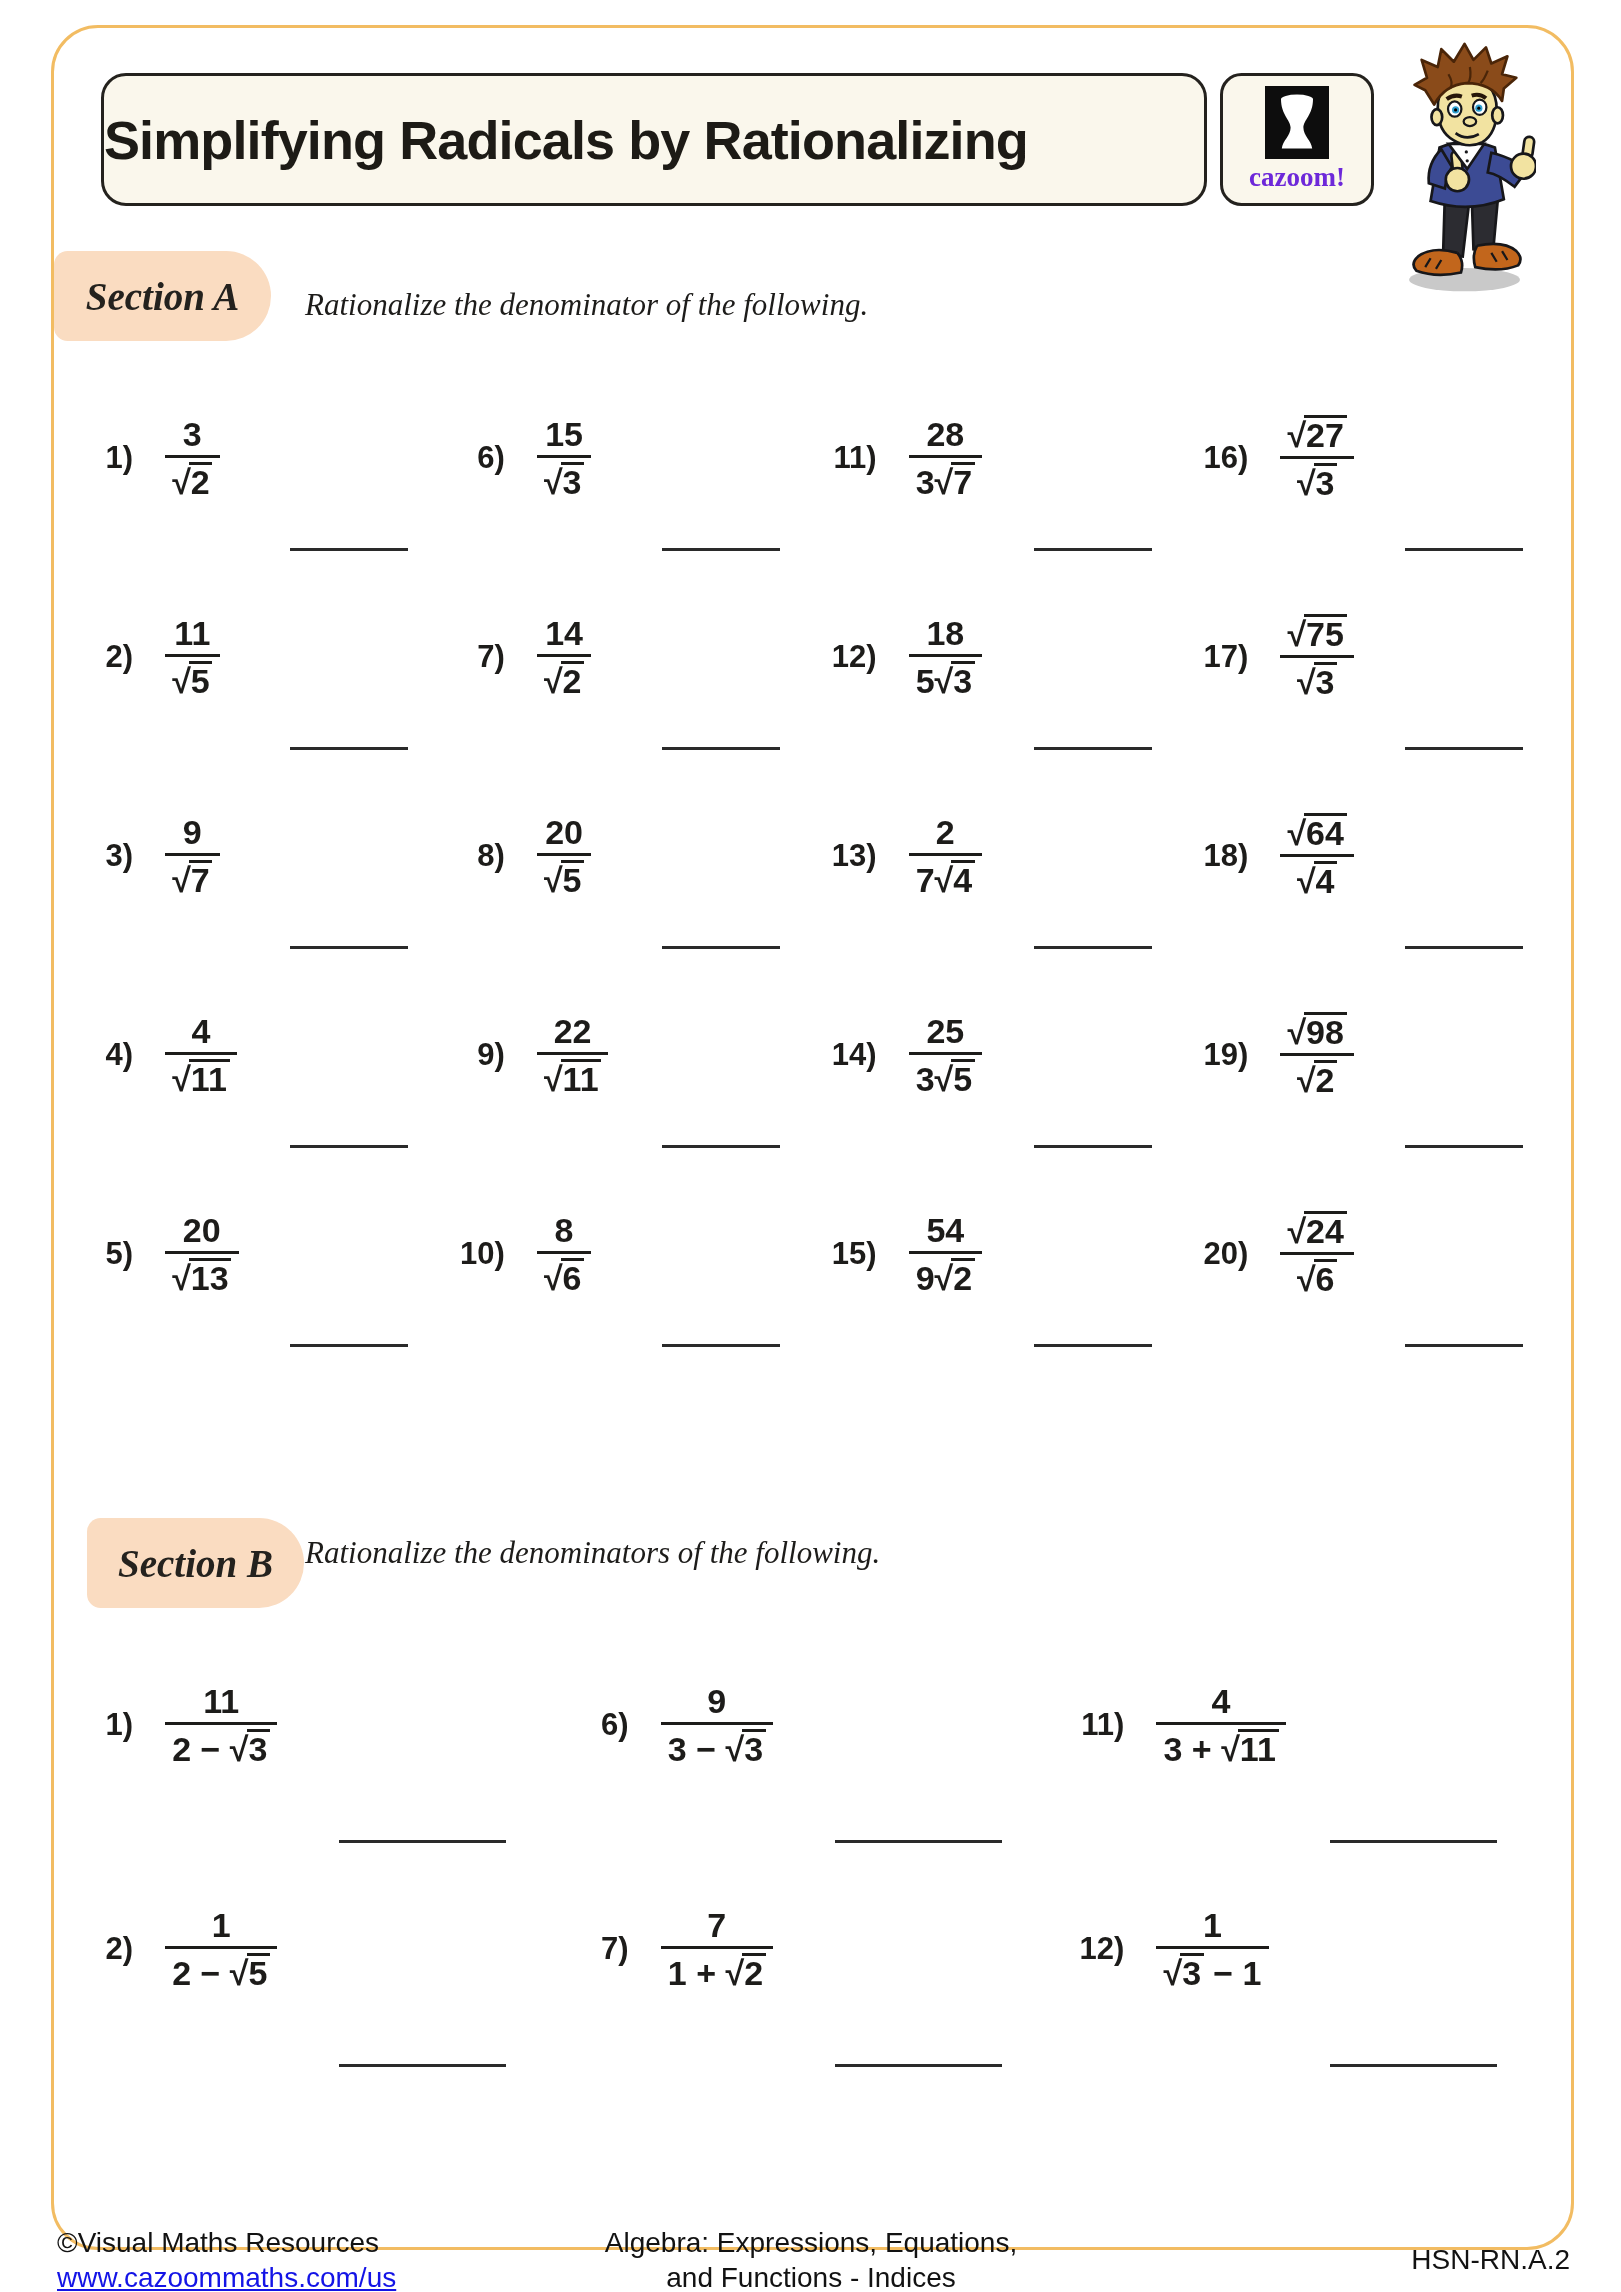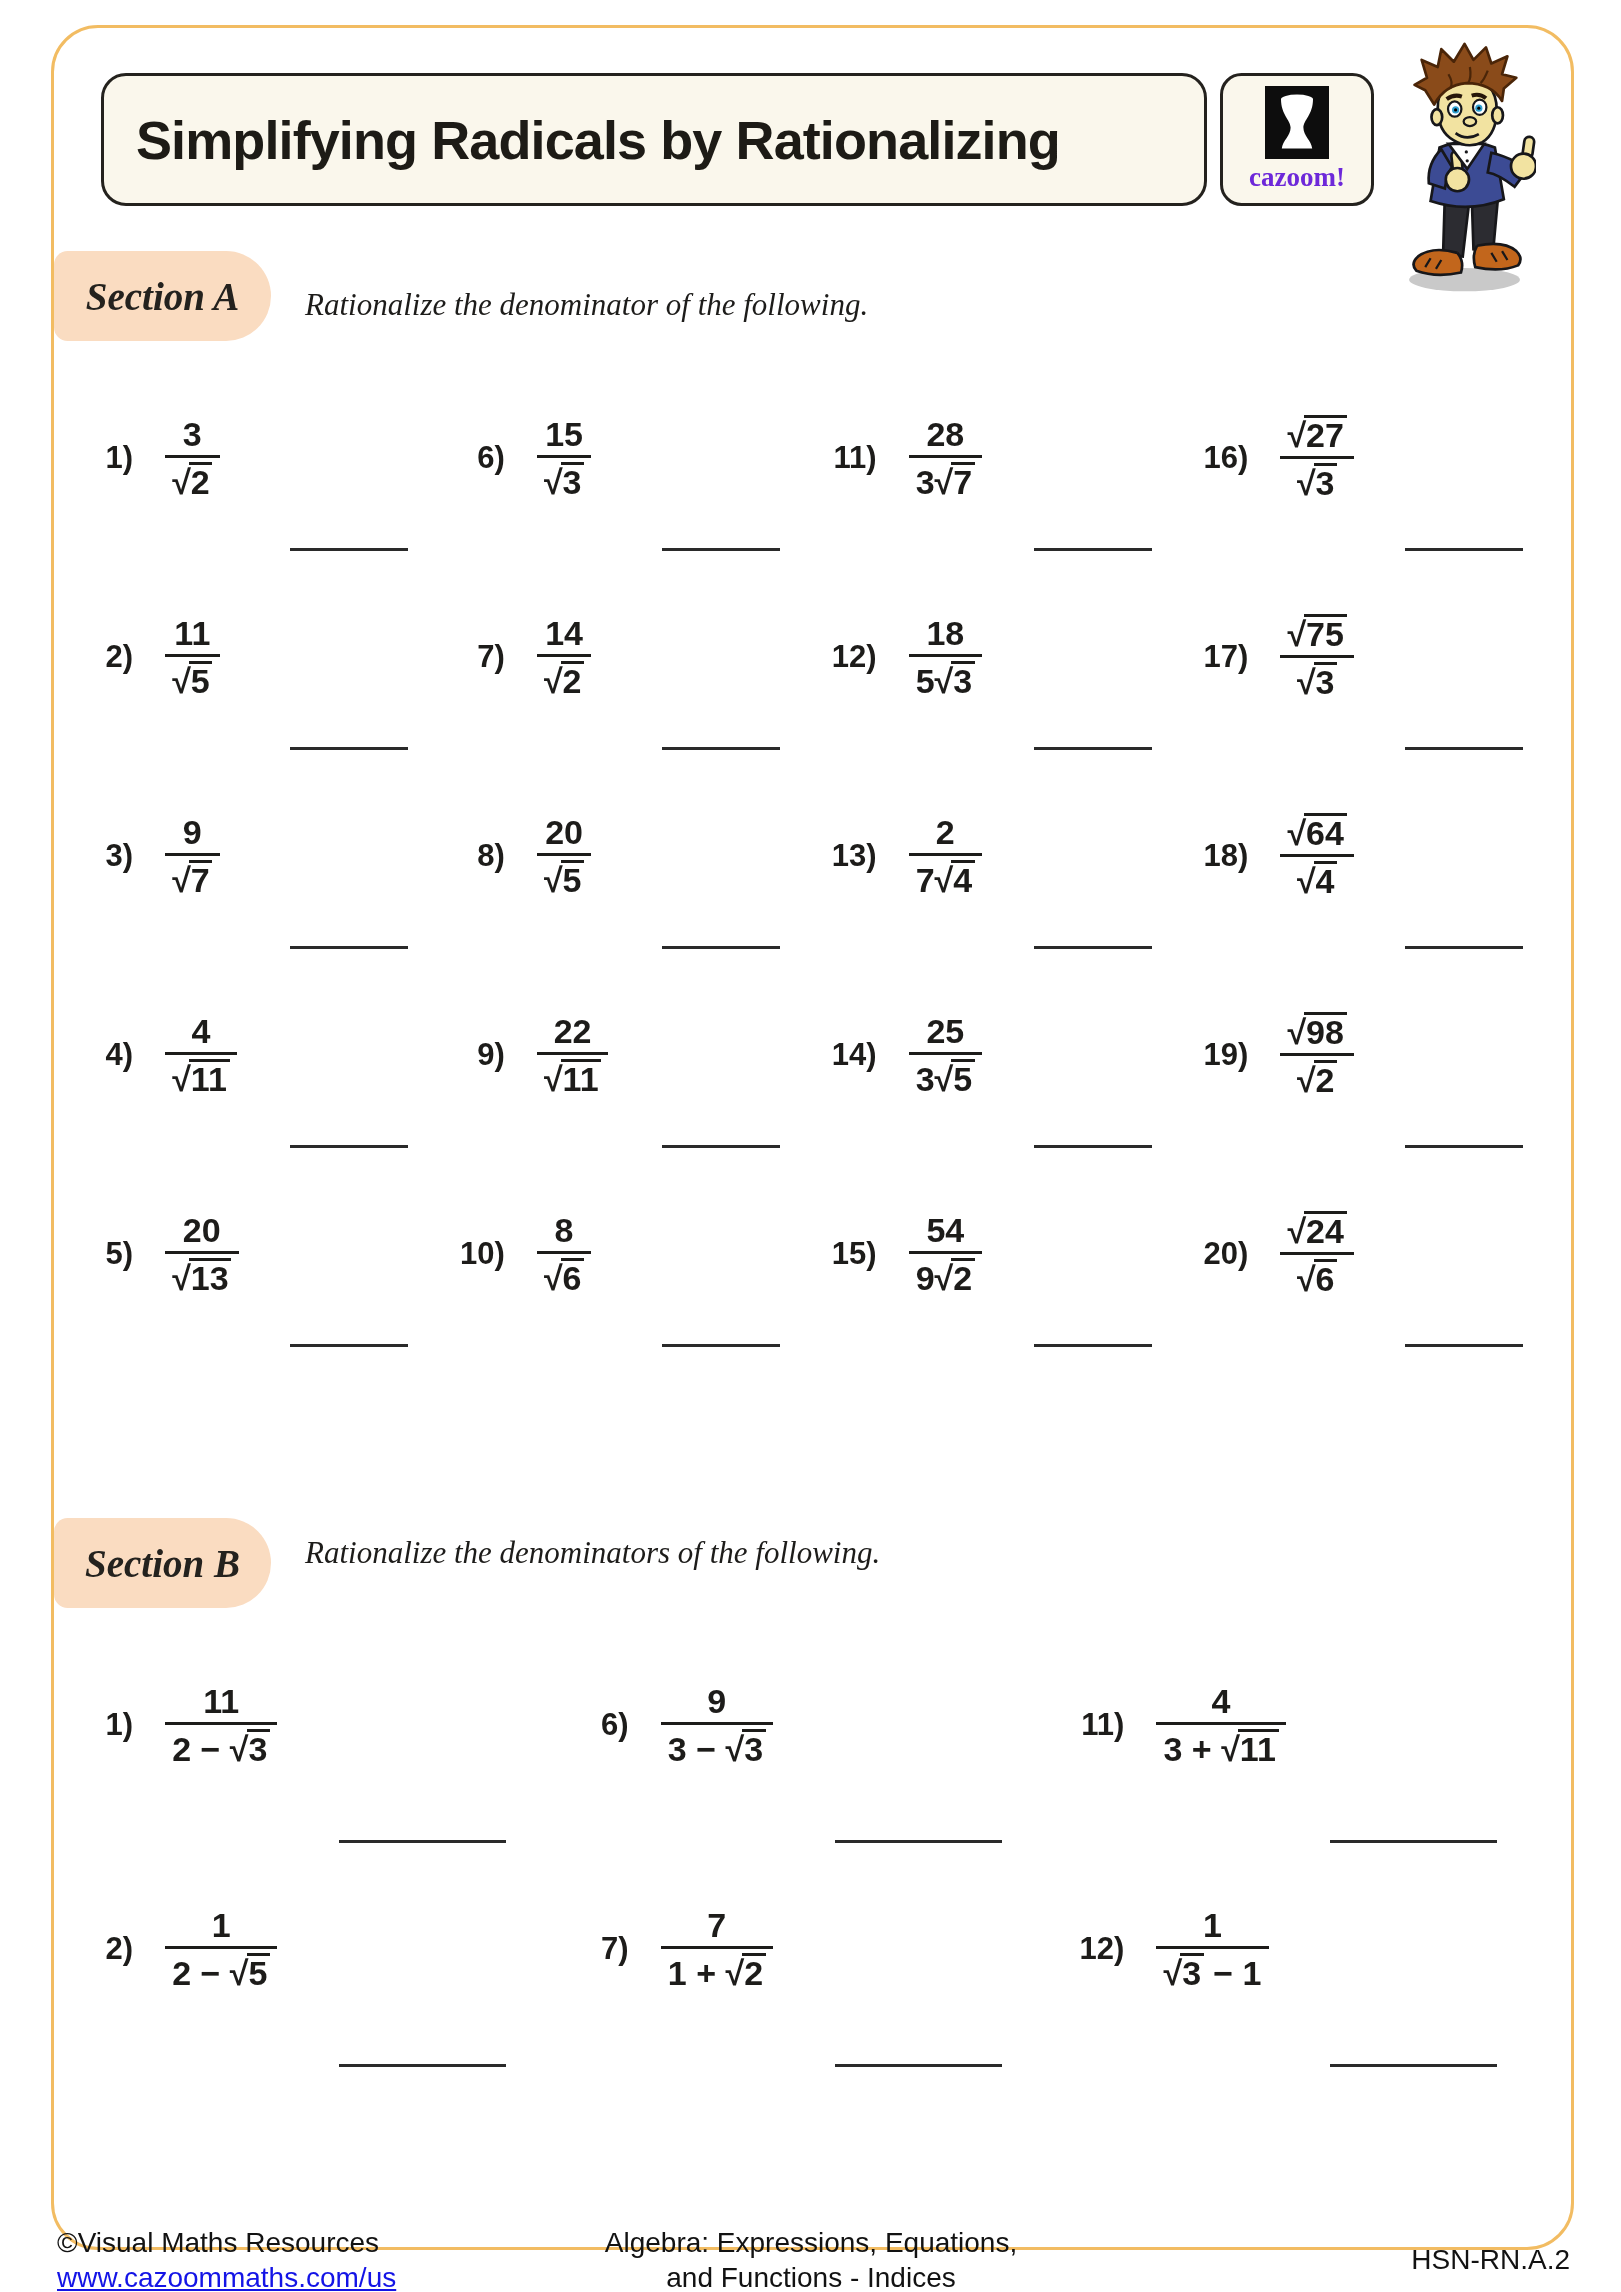--- a/index.html
+++ b/index.html
@@ -2,32 +2,32 @@
 <html style="font-size:14.3px"><head>
 <meta charset="utf-8">
 <style>
   html,body{margin:0;padding:0;background:#ffffff;}
   .page{position:relative;width:1622px;height:2293px;background:#ffffff;overflow:hidden;
         font-family:"Liberation Sans",sans-serif;color:#1d1c1a;}
   .outer-border{position:absolute;left:51px;top:25px;width:1517px;height:2219px;
         border:3.1px solid #F2BC62;border-radius:47px;}
   .title-box{position:absolute;left:101px;top:73px;width:1106px;height:133px;
         background:#FAF7EC;border:3.1px solid #24221e;border-radius:25px;
-        display:flex;align-items:center;box-sizing:border-box;padding-left:32px;}
+        display:flex;align-items:center;box-sizing:border-box;}
   .title-box h1{margin:0;font-size:54px;font-weight:700;letter-spacing:-0.9px;color:#1d1b16;}
   .logo-box{position:absolute;left:1220px;top:73px;width:154px;height:133px;
         background:#FAF7EC;border:3.1px solid #24221e;border-radius:21.5px;box-sizing:border-box;
         display:flex;flex-direction:column;align-items:center;justify-content:center;gap:2.7px;}
   .logo-square{width:64px;height:73px;background:#0d0d0d;display:flex;align-items:center;justify-content:center;}
   .logo-text{font-family:"Liberation Serif",serif;font-weight:700;font-size:27px;color:#6d28d9;}
   .mascot{position:absolute;left:1402px;top:38px;}
   .badge{position:absolute;left:54px;width:217px;height:90px;background:#FADCC1;
         border-radius:14.3px 47px 47px 14.3px;display:flex;align-items:center;justify-content:center;
         font-family:"Liberation Serif",serif;font-style:italic;font-weight:700;font-size:39px;color:#24221e;}
-  .badge-a{top:251px;text-align:center;} .badge-b{top:1518px;}
+  .badge-a{top:251px;text-align:center;} .badge-b{top:1518px;margin-left:33px;}
   .instruction{position:absolute;left:305px;font-family:"Liberation Serif",serif;font-style:italic;
         font-size:31px;color:#1d1c1a;}
   .instr-a{top:287px;} .instr-b{top:1535px;}
   .grid{position:absolute;left:81px;width:1487px;display:grid;grid-auto-flow:column;}
   .grid-a{top:403px;grid-template-rows:repeat(5,199px);grid-template-columns:repeat(4,1fr);}
   .grid-b{top:1670px;grid-template-rows:repeat(2,224px);grid-template-columns:repeat(3,1fr);}
   .cell{display:flex;flex-direction:column;}
   .prob{display:flex;align-items:center;gap:32px;margin-top:10.7px;}
   .plabel{font-weight:700;font-size:31px;min-width:52px;text-align:right;color:#1d1c1a;}
   .frac{display:inline-flex;flex-direction:column;align-items:center;font-weight:700;

